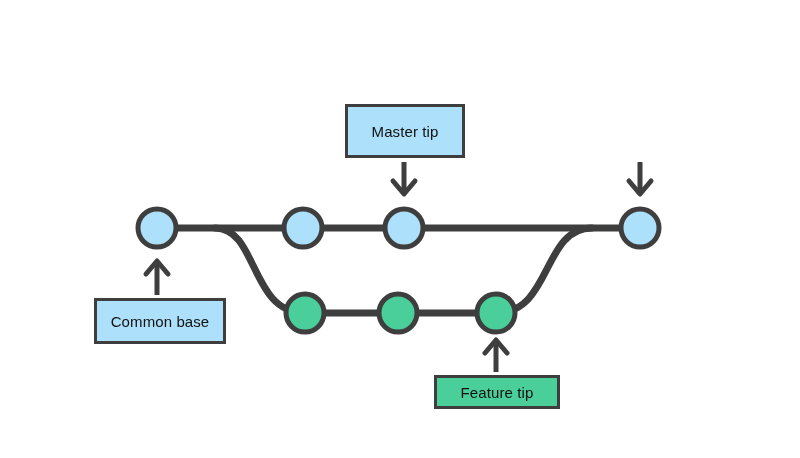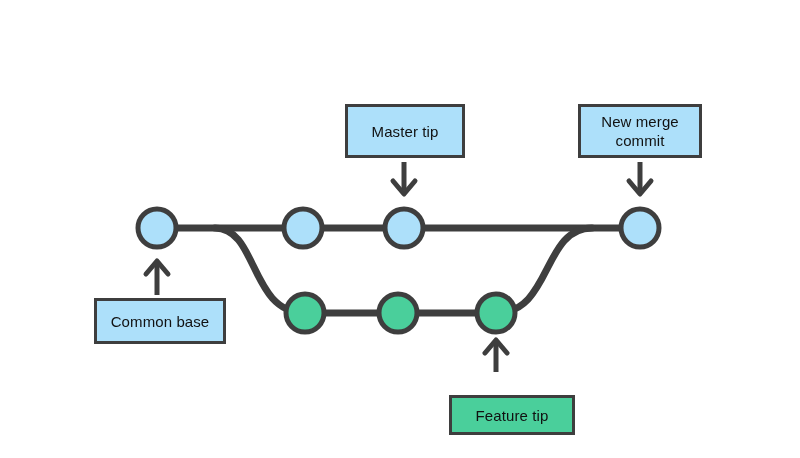--- a/index.html
+++ b/index.html
@@ -87,20 +87,18 @@
     </g>
 
     <g>
       <path d="M 496 372 L 496 344" stroke="#3e3e3e" stroke-width="5" fill="none"></path>
       <path d="M 485 353 L 496 340 L 507 353" stroke="#3e3e3e" stroke-width="5" fill="none" stroke-linecap="round" stroke-linejoin="round"></path>
     </g>
   </svg>
 
   <div class="label-box label-blue" style="left:345px; top:104px; width:120px; height:54px;">Master tip</div>
 
-  <div class="label-box label-blue" style="left:578px; top:104px; width:124px; height:54px;">New merge
-commit</div>
 
   <div class="label-box label-blue" style="left:94px; top:298px; width:132px; height:46px;">Common base</div>
 
-  <div class="label-box label-green" style="left:434px; top:395px; width:126px; height:40px;margin-left:15px;">Feature tip</div>
+  <div class="label-box label-green" style="left:434px; top:375px; width:126px; height:34px;">Feature tip</div>
 
 </div>
 
 </body></html>

